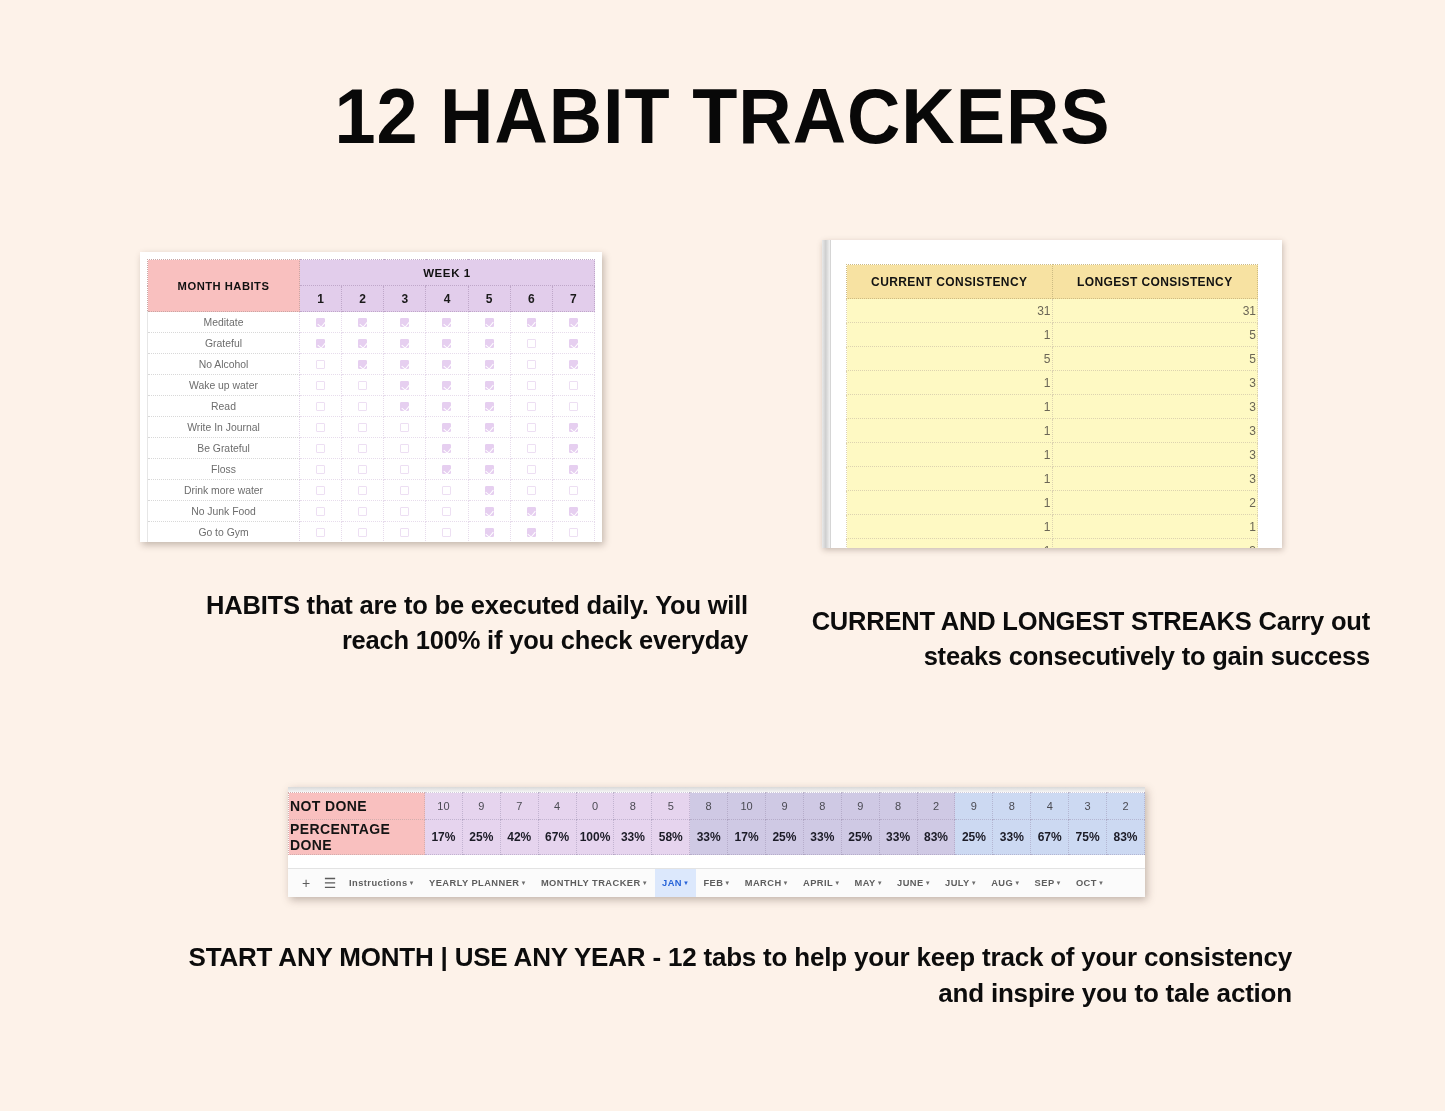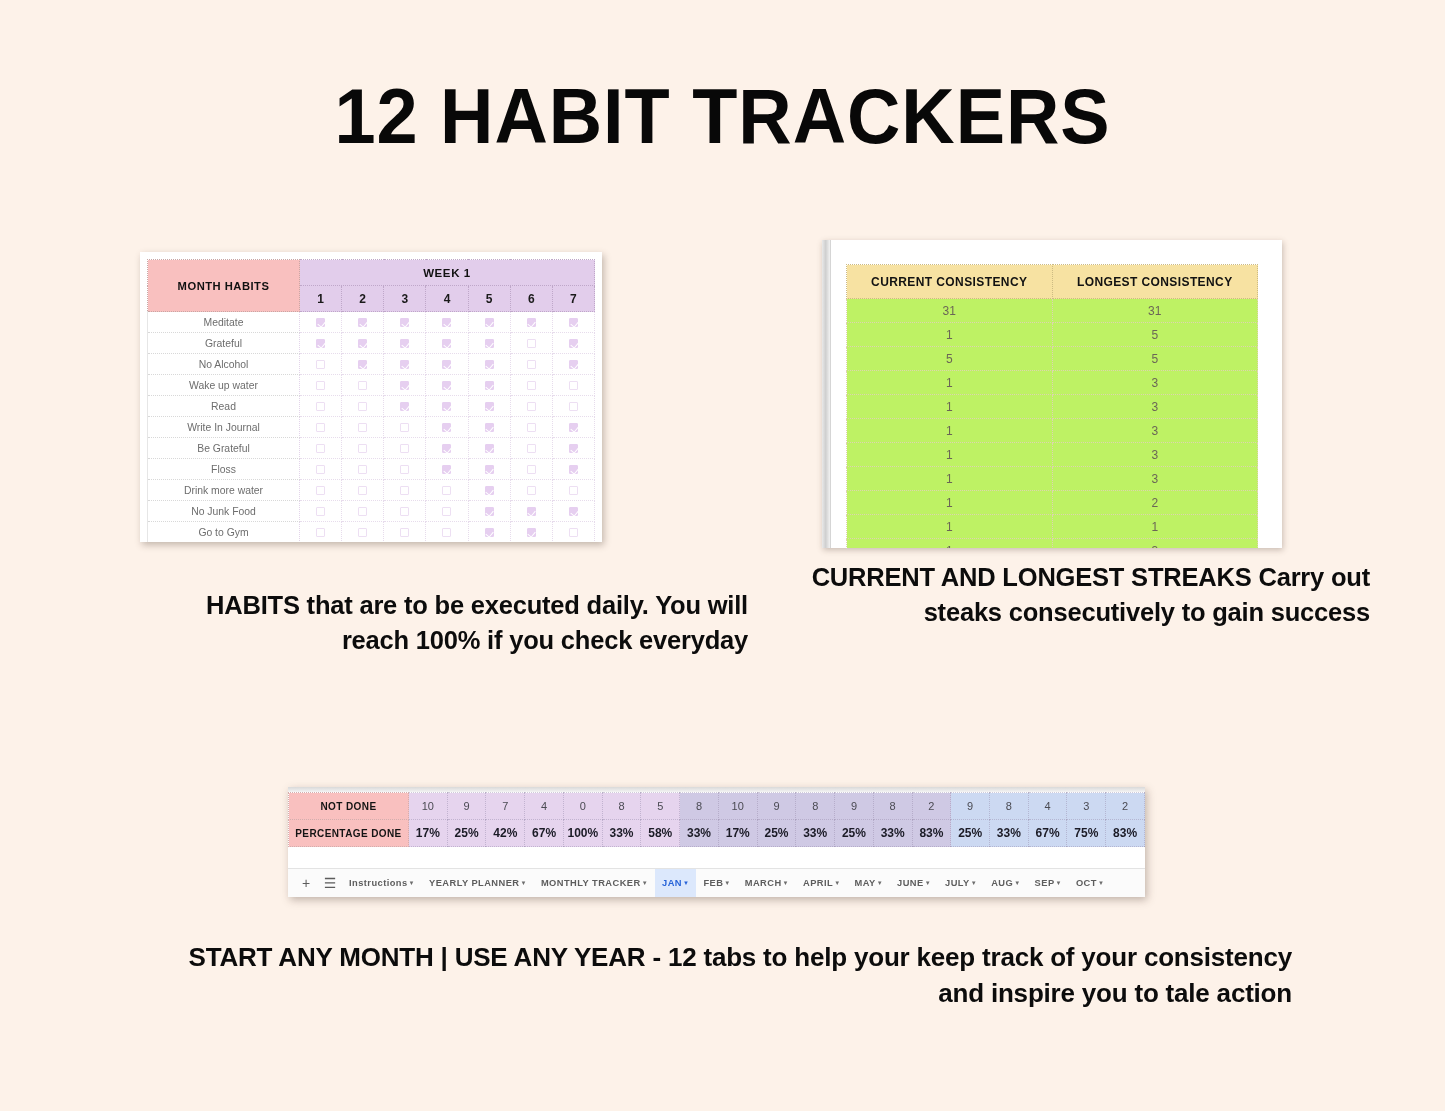--- a/index.html
+++ b/index.html
@@ -153,26 +153,26 @@
     background: #F7E2A2;
     border: 1px dotted #cdbb83;
     font-size: 12px;
     font-weight: 700;
     letter-spacing: 0.4px;
     color: #121212;
     height: 34px;
     text-align: center;
   }
   .streak td {
-    background: #bef264;
+    background: #fef9c3;
     border: 1px dotted #ddd3b0;
     font-size: 12px;
     color: #6b6656;
     height: 24px;
-    text-align: center;
+    text-align: right;
   }
 
   
   #sheet-shot {
     left: 288px;
     top: 787px;
     width: 857px;
     height: 110px;
     padding: 0;
     box-shadow: 2px 3px 8px rgba(80,60,50,0.34);
@@ -188,26 +188,26 @@
     height: 62px;
   }
   table.pct {
     border-collapse: collapse;
     table-layout: fixed;
     width: 100%;
   }
   table.pct td { height: 27px; }
   .pct-label {
     background: #F9C0BF;
-    width: 120px;
-    font-size: 10px;
+    width: 136px;
+    font-size: 14px;
     font-weight: 700;
     letter-spacing: 0.4px;
     color: #141414;
-    text-align: center;
+    text-align: left;
     border: 1px dotted #d3aeae;
   }
   .pct-n {
     text-align: center;
     font-size: 11px;
     color: #4a4a52;
     border: 1px dotted rgba(150,140,170,0.45);
   }
   .pct-p {
     text-align: center;
@@ -264,21 +264,21 @@
     position: absolute;
     font-family: "Liberation Sans", sans-serif;
     font-weight: 700;
     color: #0c0c0c;
     line-height: 1.38;
     font-size: 25.5px;
     letter-spacing: -0.2px;
     text-align: right;
   }
   #cap-left  { left: 148px; top: 588px; width: 600px; }
-  #cap-right { left: 810px; top: 560px; width: 560px; }
+  #cap-right { left: 810px; top: 604px; width: 560px; }
   #cap-bottom{ left: 182px; top: 940px; width: 1110px; font-size: 26px; }
 </style>
 </head>
 <body>
 
 <div class="page-title">12 HABIT TRACKERS</div>
 
 <div class="shot" id="habit-shot">
   <table class="grid">
     <thead>

